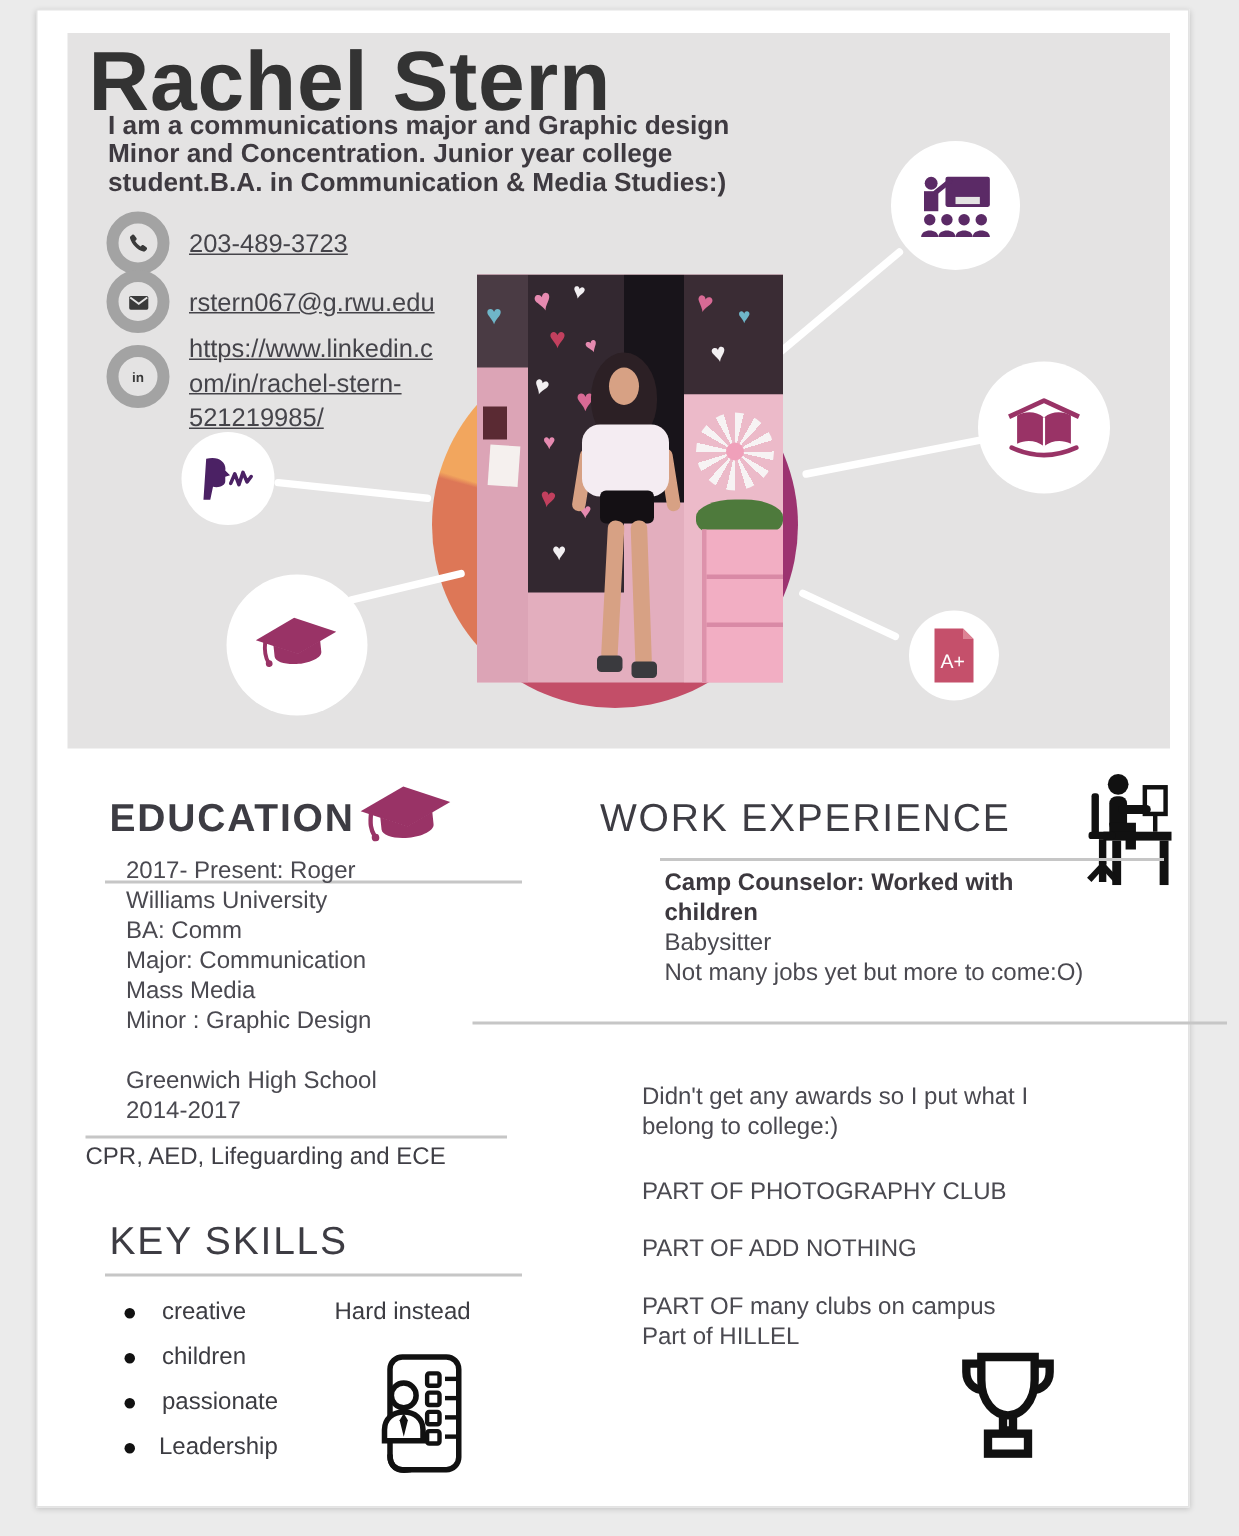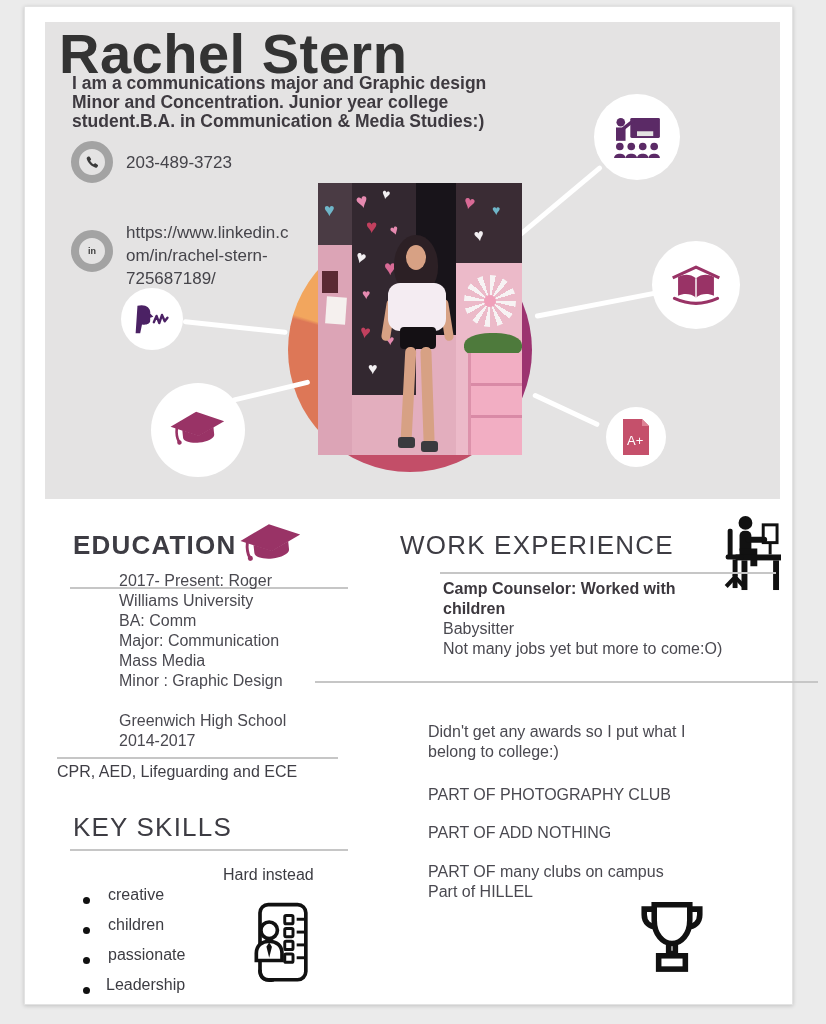--- a/index.html
+++ b/index.html
@@ -6,33 +6,33 @@
   .stage{position:relative;width:826px;height:1024px;background:#ebebeb;overflow:hidden;}
   .abs{position:absolute;}
   .page{position:absolute;left:24px;top:6px;width:769px;height:999px;background:#ffffff;
         box-shadow:0 1px 4px rgba(0,0,0,.18);border:1px solid #e3e3e3;box-sizing:border-box;}
   .hero{position:absolute;left:45px;top:22px;width:735px;height:477px;background:#e4e3e3;}
   .name{font-size:56px;font-weight:800;color:#333333;letter-spacing:.5px;line-height:1;}
   .bio{font-size:17.5px;font-weight:700;color:#3e3a40;line-height:19px;white-space:pre-line;}
   .contact-row{display:flex;gap:13px;align-items:center;}
   .cicon{width:26px;height:26px;border:8px solid #a3a3a3;border-radius:50%;display:flex;
          align-items:center;justify-content:center;flex:0 0 auto;background:transparent;}
-  .ctext{font-size:17px;color:#45444a;line-height:23px;white-space:pre-line;}
+  .ctext{font-size:17px;color:#45444a;line-height:23px;white-space:pre-line;text-decoration:underline;}
   .bigcircle{border-radius:50%;
      background:conic-gradient(from 0deg,
        #5f2b72 0deg 58deg, #9c3370 60deg 148deg, #c34e68 150deg 213deg,
        #dd7757 215deg 285deg, #f2a65e 287deg 340deg, #5f2b72 342deg 360deg);}
   .cline{height:5px;background:#ffffff;border-radius:3px;transform-origin:0 50%;}
   .icircle{border-radius:50%;background:#ffffff;display:flex;align-items:center;justify-content:center;}
   .h1{font-size:26px;font-weight:400;color:#3d3c43;letter-spacing:1.2px;line-height:1;}
   .rule{height:1.5px;background:#c6c6c6;}
   .body-txt{font-size:16px;color:#4a4950;line-height:20px;white-space:pre-line;}
   .bold{font-weight:700;color:#3c383e;}
   .club-p{font-size:16px;color:#4a4950;line-height:20px;white-space:pre-line;margin:0;}
-  .skill-row{display:flex;align-items:flex-end;gap:18px;margin-top:20px;}
+  .skill-row{display:flex;align-items:center;gap:18px;}
   .dot{width:7px;height:7px;border-radius:50%;background:#111;flex:0 0 auto;}
   .skill-label{font-size:16px;color:#3c3c42;}
   
   .photo{overflow:hidden;background:#e3aebe;}
   .heart{position:absolute;font-size:14px;line-height:1;}
   .burst{border-radius:50%;background:repeating-conic-gradient(#f7f3f4 0 13deg, rgba(0,0,0,0) 13deg 30deg);}
 </style>
 </head>
 <body>
 
@@ -48,30 +48,39 @@
 
   <div class="abs contact-row" style="left:71px;top:141px;">
     <span class="cicon">
       <svg width="17" height="17" viewBox="0 0 24 24">
           <path fill="#3a3a3a" d="M19.2,15.3l-2.6-1.9c-.6-.4-1.4-.3-1.9.2l-1,1c-2.1-1.2-3.9-3-5.1-5.1l1-1c.5-.5.6-1.3.2-1.9L7.9,4C7.4,3.3,6.4,3.2,5.8,3.7l-1.3,1c-.6.5-.9,1.3-.7,2.1 1.8,6 6.6,10.8 12.6,12.6.8.2,1.6-.1,2.1-.7l1-1.3C20,16.8,19.9,15.8,19.2,15.3z"></path>
         </svg>
     </span>
     <span class="ctext">203-489-3723</span>
   </div>
 
+  <div class="abs contact-row" style="left:71px;top:180px;">
+    <span class="cicon">
+      <svg width="17" height="17" viewBox="0 0 24 24">
+          <rect x="3" y="6" width="18" height="13" rx="1.5" fill="#3a3a3a"></rect>
+          <polyline points="4,7.5 12,13.5 20,7.5" fill="none" stroke="#e4e3e3" stroke-width="1.8"></polyline>
+        </svg>
+    </span>
+    <span class="ctext">rstern067@g.rwu.edu</span>
+  </div>
 
   <div class="abs contact-row" style="left:71px;top:221px;align-items:flex-start;">
     <span class="cicon" style="margin-top:9px;">
       <svg width="18" height="18" viewBox="0 0 24 24">
           <text x="12" y="16.5" text-anchor="middle" font-family="Liberation Sans,sans-serif" font-size="12" font-weight="bold" fill="#3a3a3a">in</text>
         </svg>
     </span>
     <span class="ctext" style="width:215px;">https://www.linkedin.c
 om/in/rachel-stern-
-725687189/</span>
+521219985/</span>
   </div>
 
   <div class="abs bigcircle" style="left:288px;top:228px;width:244px;height:244px;"></div>
 
   <div class="abs cline" style="left:183px;top:319px;width:105px;transform:rotate(6deg);"></div>
   <div class="abs cline" style="left:232px;top:398px;width:80px;transform:rotate(-13.5deg);"></div>
   <div class="abs cline" style="left:518px;top:234px;width:109px;transform:rotate(-40deg);"></div>
   <div class="abs cline" style="left:535px;top:314px;width:125px;transform:rotate(-11deg);"></div>
   <div class="abs cline" style="left:533px;top:392px;width:73px;transform:rotate(25deg);"></div>
 
@@ -179,21 +188,21 @@
     <div class="abs h1" style="left:73px;top:532px;font-weight:bold;">EDUCATION</div>
     <div class="abs" style="left:240px;top:522px;">
       <svg width="62" height="45" viewBox="0 0 64 46" style="transform:rotate(-6deg);">
         <polygon points="32,2 63,16 32,30 1,16" fill="#993366"></polygon>
         <path d="M14,21.5 V30 c0,4.5 9,7.5 18,7.5 c9,0 18,-3 18,-7.5 v-8.5 L32,29.5 Z" fill="#993366"></path>
         <path d="M8,18 c-1.5,7 -1.5,11 .8,16" stroke="#993366" stroke-width="3" fill="none" stroke-linecap="round"></path>
         <circle cx="9.3" cy="35" r="2.6" fill="#993366"></circle>
       </svg>
     </div>
     <div class="abs rule" style="left:70px;top:587px;width:278px;"></div>
-    <div class="abs body-txt" style="left:84px;top:571px;width:240px;margin-left:35px;">2017- Present: Roger
+    <div class="abs body-txt" style="left:84px;top:571px;width:240px;">2017- Present: Roger
 Williams University
 BA: Comm
  Major: Communication
 Mass Media
 Minor : Graphic Design
 
 Greenwich High School
 2014-2017</div>
     <div class="abs rule" style="left:57px;top:757px;width:281px;"></div>
     <div class="abs body-txt" style="left:57px;top:762px;color:#3f3e45;">CPR, AED, Lifeguarding and ECE</div>

